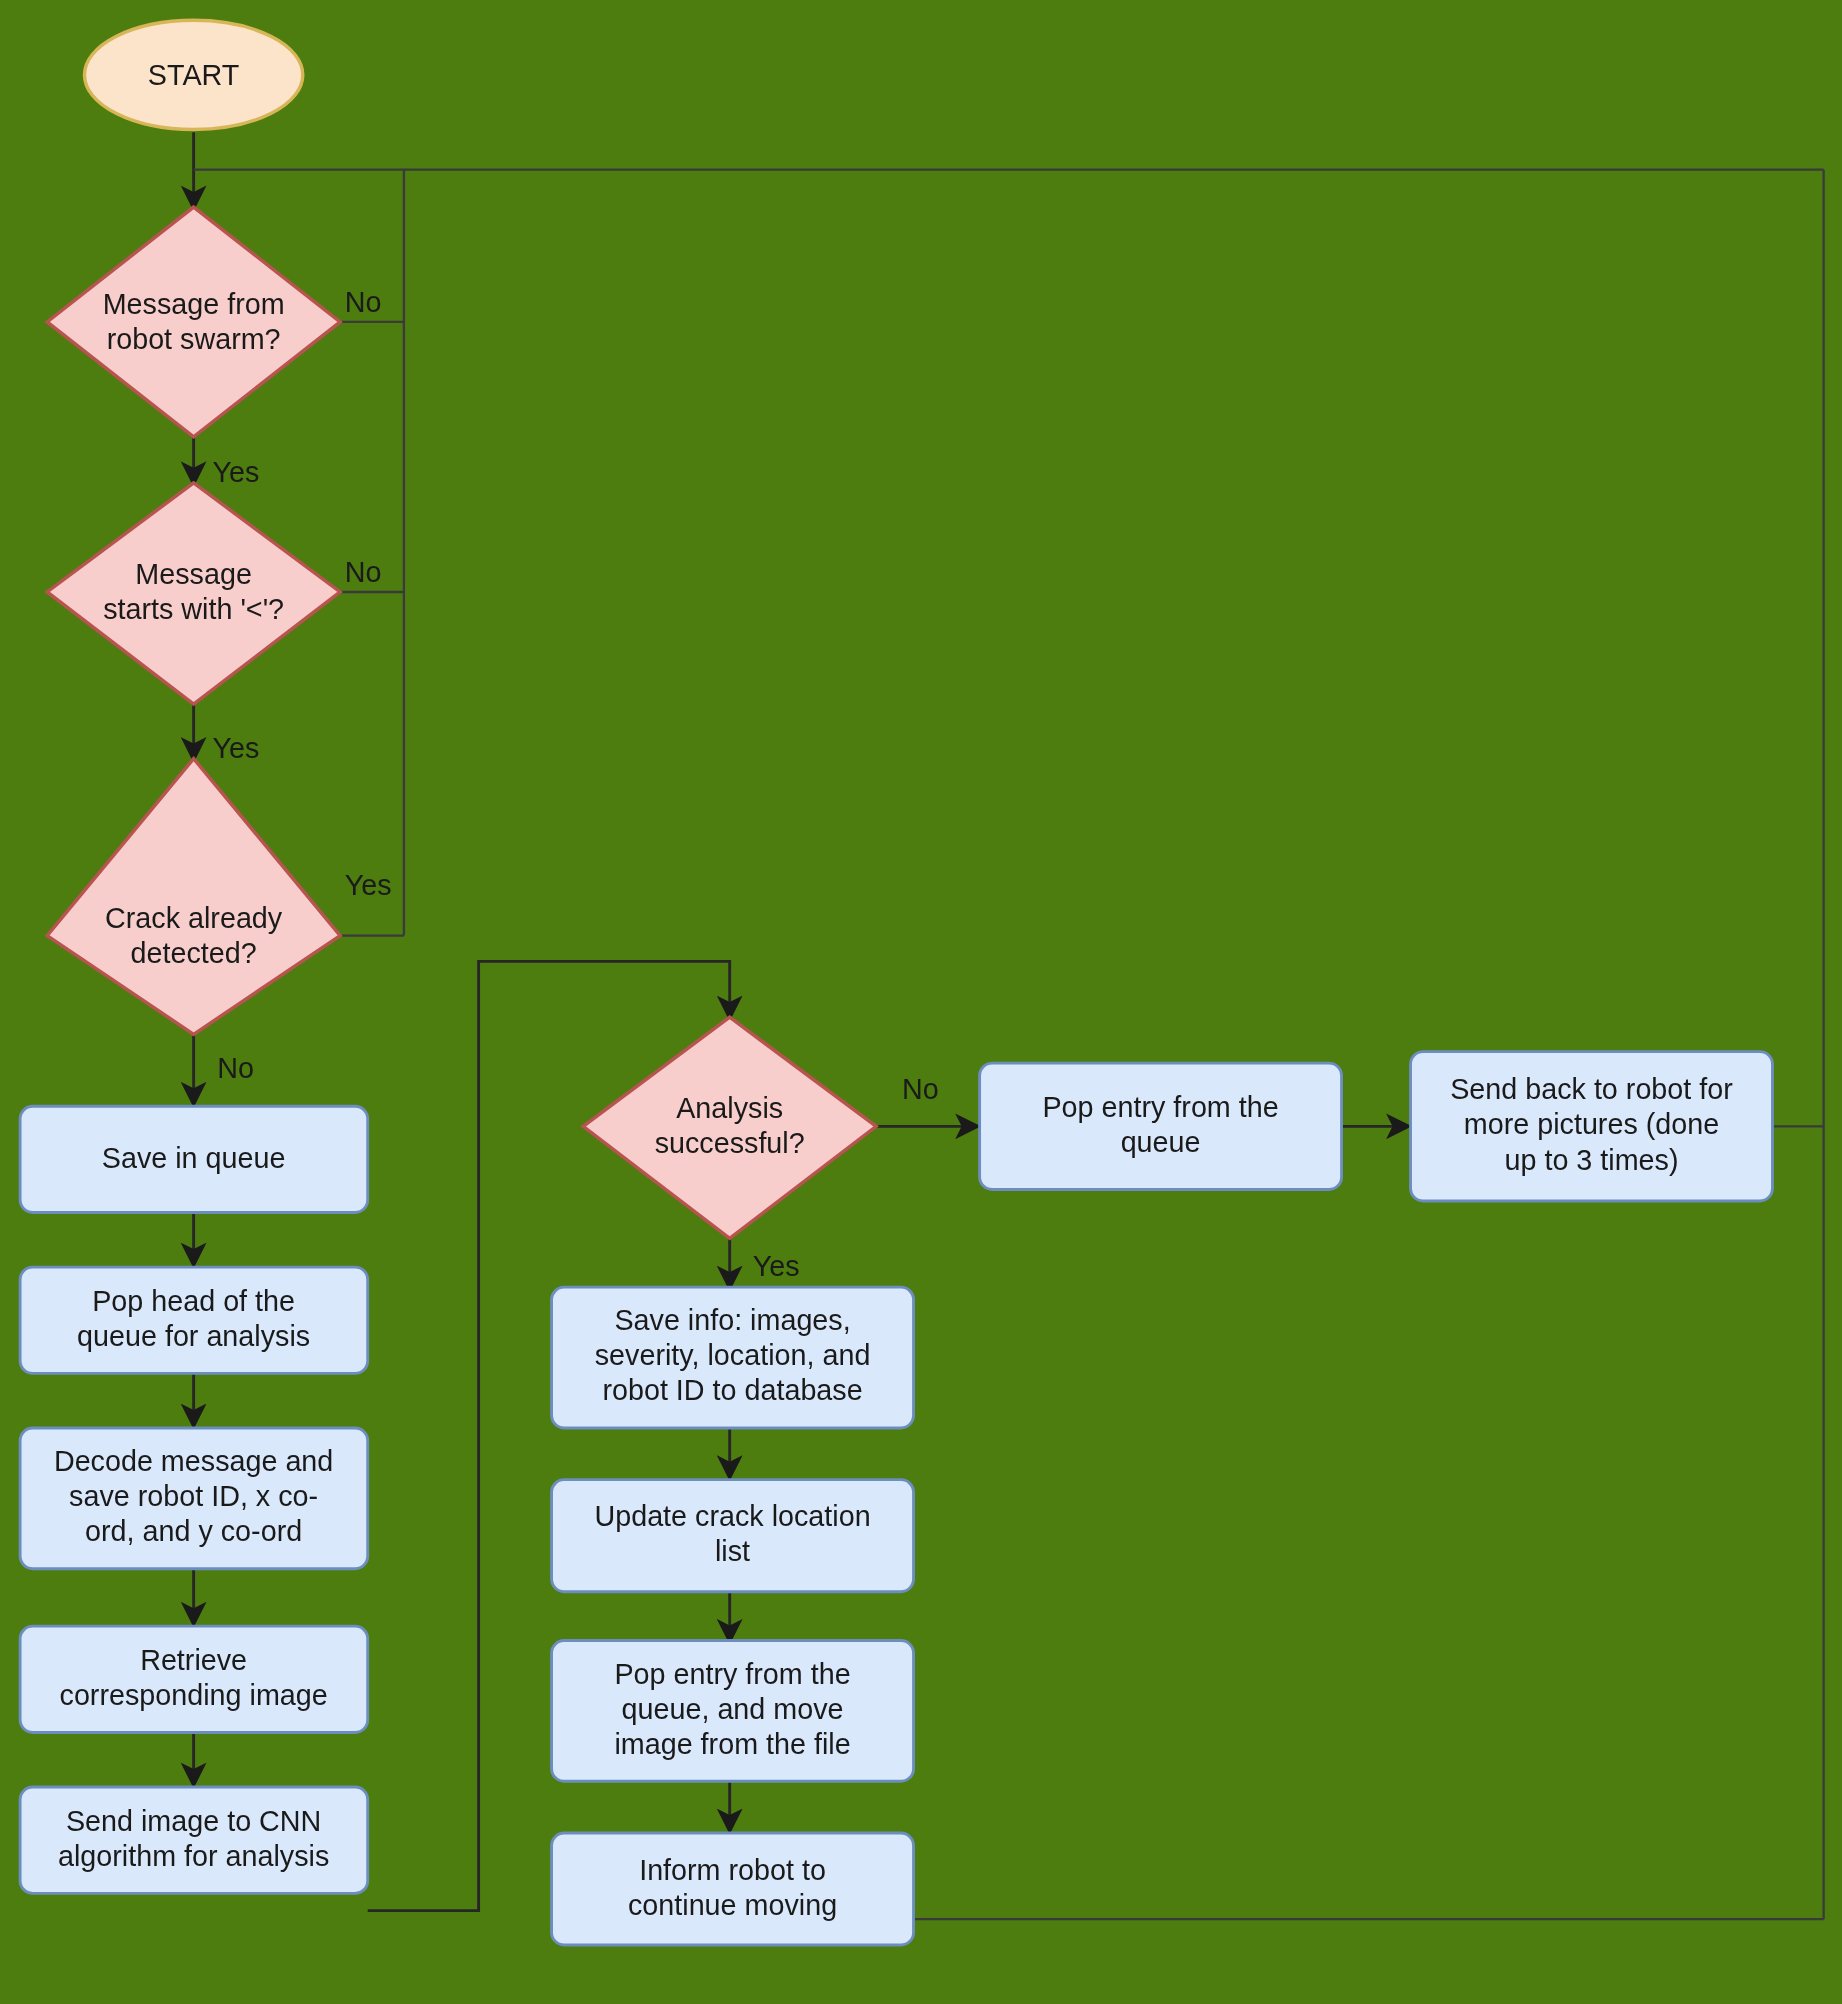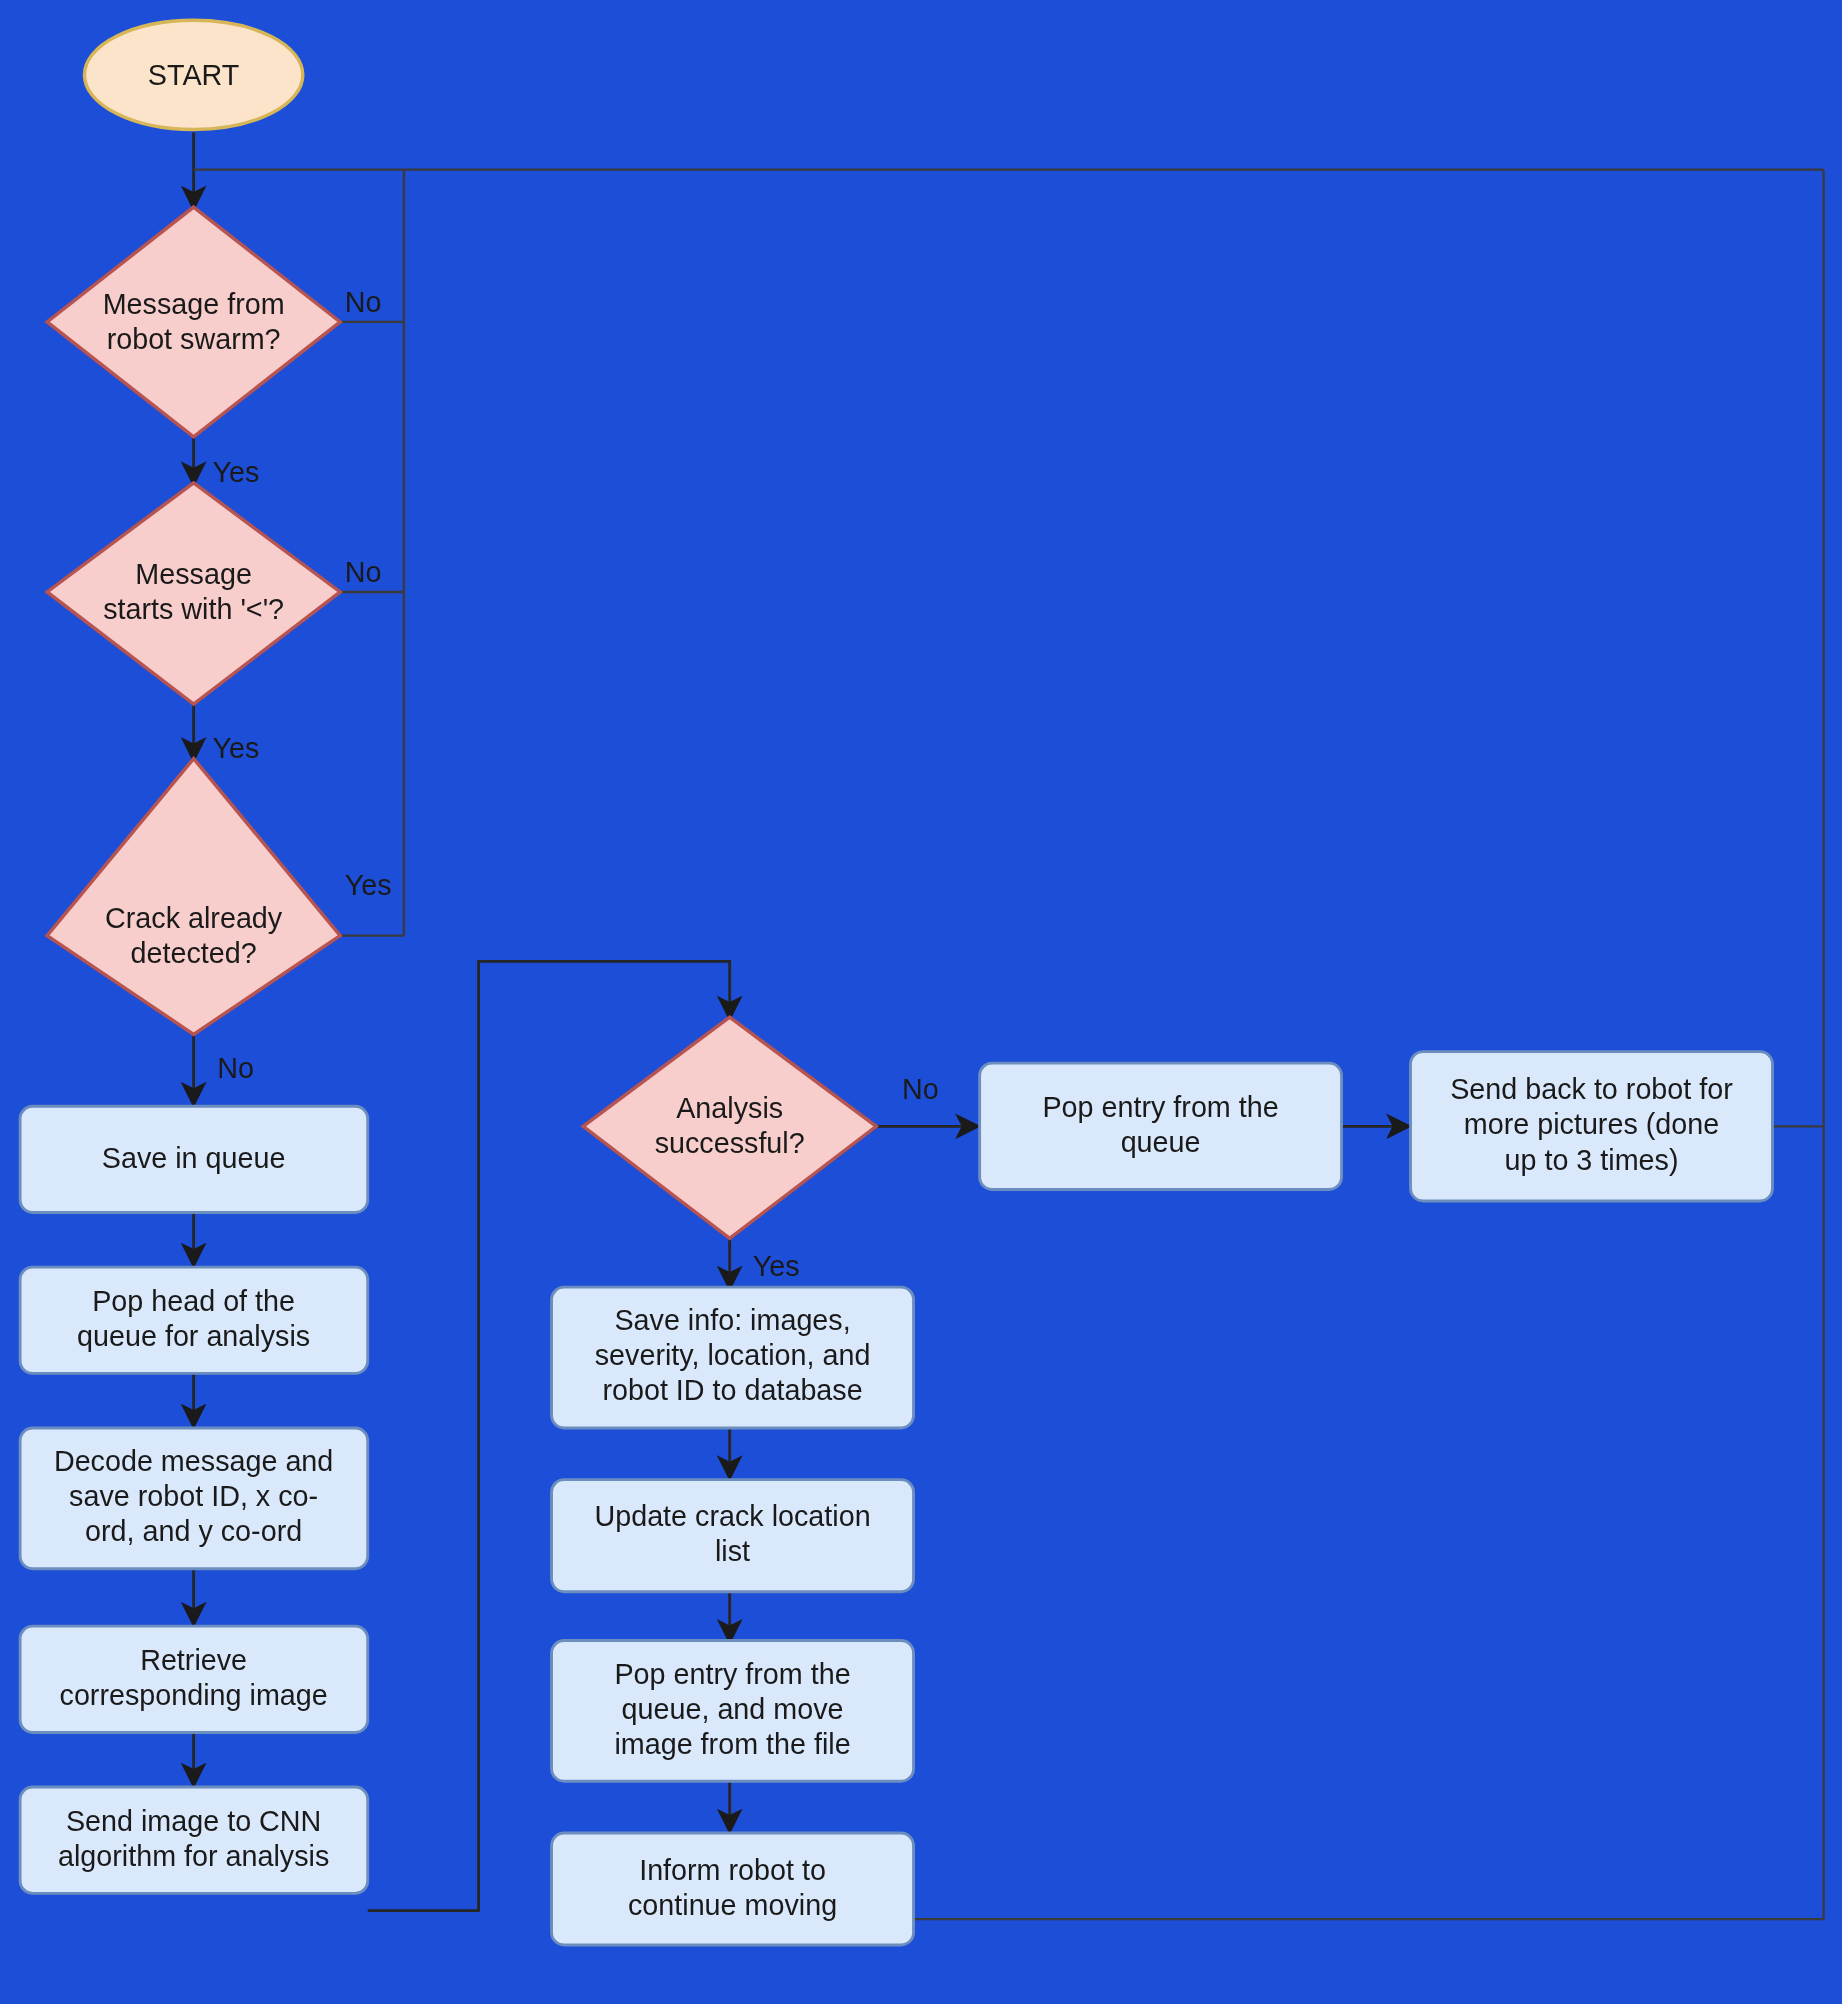--- a/index.html
+++ b/index.html
@@ -11,21 +11,21 @@
   body {
     width: 1842px;
     height: 2005px;
     font-family: "Liberation Sans", sans-serif;
     overflow: hidden;
   }
   #flowchart-root {
     position: relative;
     width: 1842px;
     height: 2005px;
-    background: #1d4ed8;
+    background: #4d7c0f;
   }
   svg.diagram {
     display: block;
     width: 1842px;
     height: 2005px;
   }
   .node-text {
     font-family: "Liberation Sans", sans-serif;
     font-size: 50px;
     fill: #1a1a1a;

